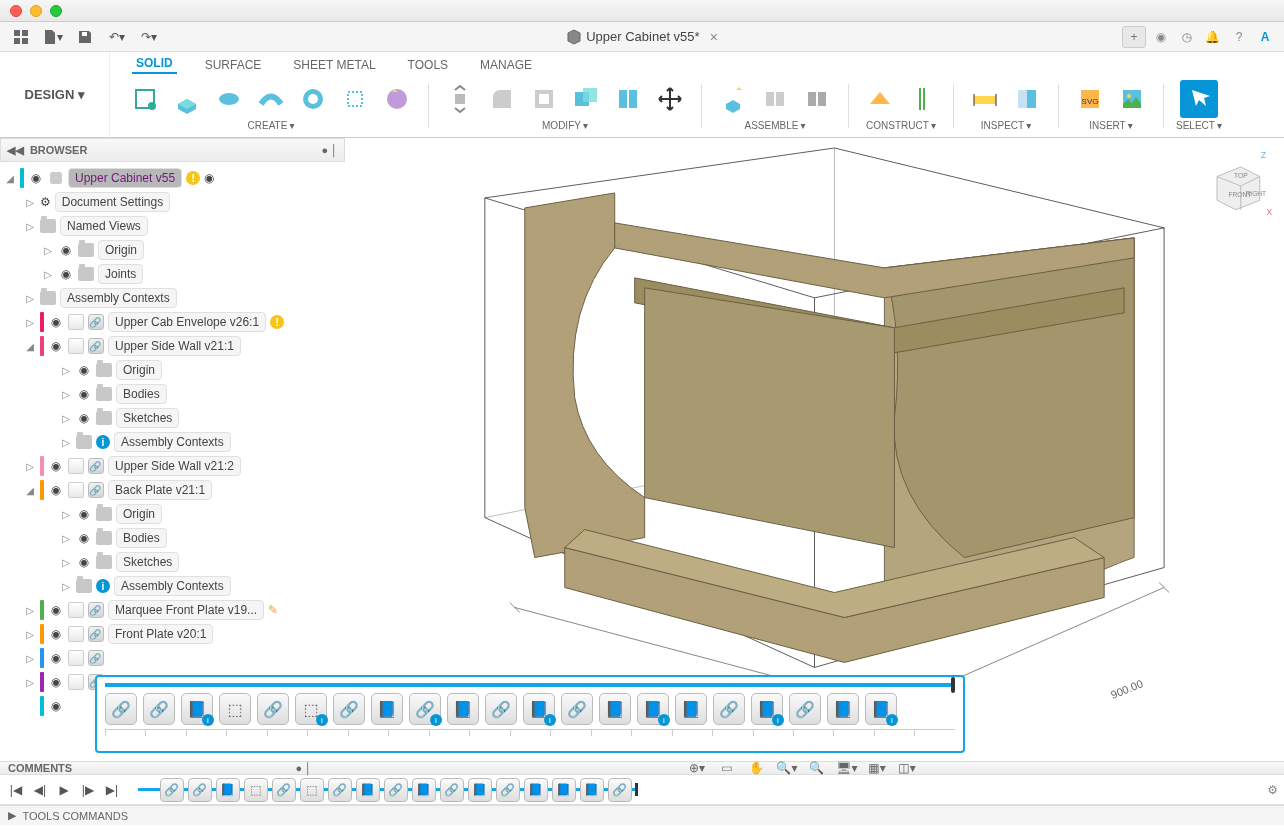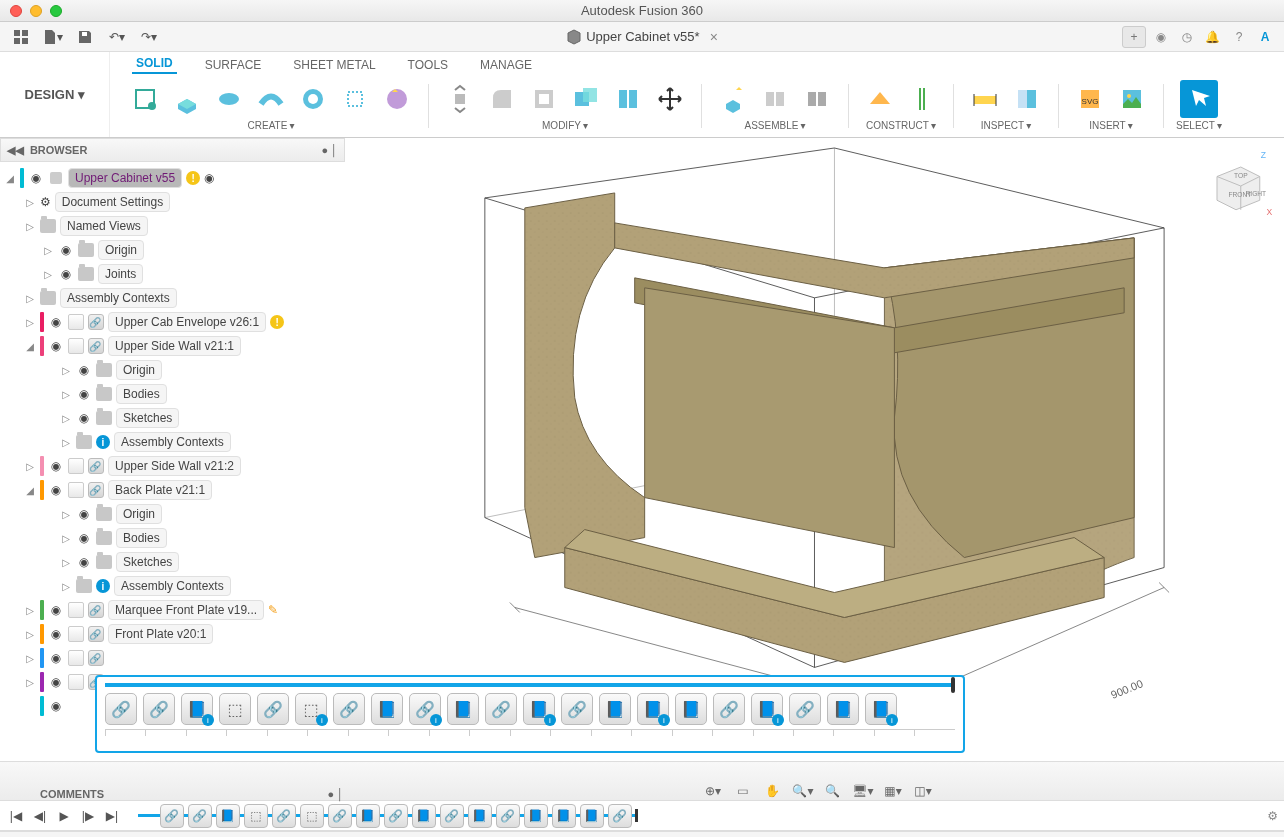--- a/index.html
+++ b/index.html
@@ -70,21 +70,21 @@
 
 .timeline-overlay { position: absolute; height: 78px; border: 2px solid #12a5e8; background: #fff; border-radius: 4px; padding: 6px 8px; }
 .timeline-track { height: 4px; background: #12a5e8; margin-bottom: 6px; position: relative; }
 .timeline-icons { display: flex; gap: 6px; flex-wrap: nowrap; }
 .tl-icon { width: 32px; height: 32px; background: linear-gradient(#fafafa,#ddd); border: 1px solid #bbb; border-radius: 5px; display: flex; align-items: center; justify-content: center; font-size: 16px; color: #666; position: relative; }
 .tl-icon .badge { position: absolute; right: -2px; bottom: -2px; width: 12px; height: 12px; background: #0696d7; border-radius: 50%; color: #fff; font-size: 8px; display: flex; align-items: center; justify-content: center; }
 .ruler { height: 14px; border-top: 1px solid #ccc; margin-top: 4px; display: flex; }
 .ruler span { flex: 1; border-left: 1px solid #ccc; height: 6px; }
 
 
-.comments-bar { height: 40px; background: linear-gradient(#f8f8f8,#ececec); border-top: 1px solid #ddd; border-bottom: 1px solid #ddd; display: flex; align-items: flex-end; padding-left: 32px; }
+.comments-bar { height: 14px; background: linear-gradient(#f8f8f8,#ececec); border-top: 1px solid #ddd; border-bottom: 1px solid #ddd; display: flex; align-items: center; }
 .comments-panel { width: 320px; display: flex; align-items: center; padding: 0 8px; font-size: 11px; font-weight: 600; color: #666; }
 .comments-panel .pin { margin-left: auto; }
 .nav-toolbar { flex: 1; display: flex; align-items: center; justify-content: center; gap: 8px; }
 .nav-btn { width: 22px; height: 18px; display: flex; align-items: center; justify-content: center; color: #666; border-radius: 3px; }
 
 
 .bottom-timeline { height: 30px; background: #fff; border-bottom: 1px solid #ddd; display: flex; align-items: center; padding: 0 6px; gap: 6px; }
 .play-controls { display: flex; gap: 4px; }
 .play-btn { width: 20px; height: 20px; display: flex; align-items: center; justify-content: center; color: #555; }
 .bt-track { flex: 0 0 auto; display: flex; gap: 4px; margin-left: 10px; }
@@ -106,21 +106,20 @@
 </style>
 </head>
 <body>
 
 <div class="titlebar">
   <div class="traffic-lights">
     <div class="tl red"></div>
     <div class="tl yellow"></div>
     <div class="tl green"></div>
   </div>
-  <div class="title-center">Autodesk Fusion 360</div>
 </div>
 
 <div class="qat">
   <div class="qat-left">
     <div class="qat-btn">
         <svg width="16" height="16">
           <rect x="1" y="1" width="6" height="6" fill="#666"></rect>
           <rect x="9" y="1" width="6" height="6" fill="#666"></rect>
           <rect x="1" y="9" width="6" height="6" fill="#666"></rect>
           <rect x="9" y="9" width="6" height="6" fill="#666"></rect>

